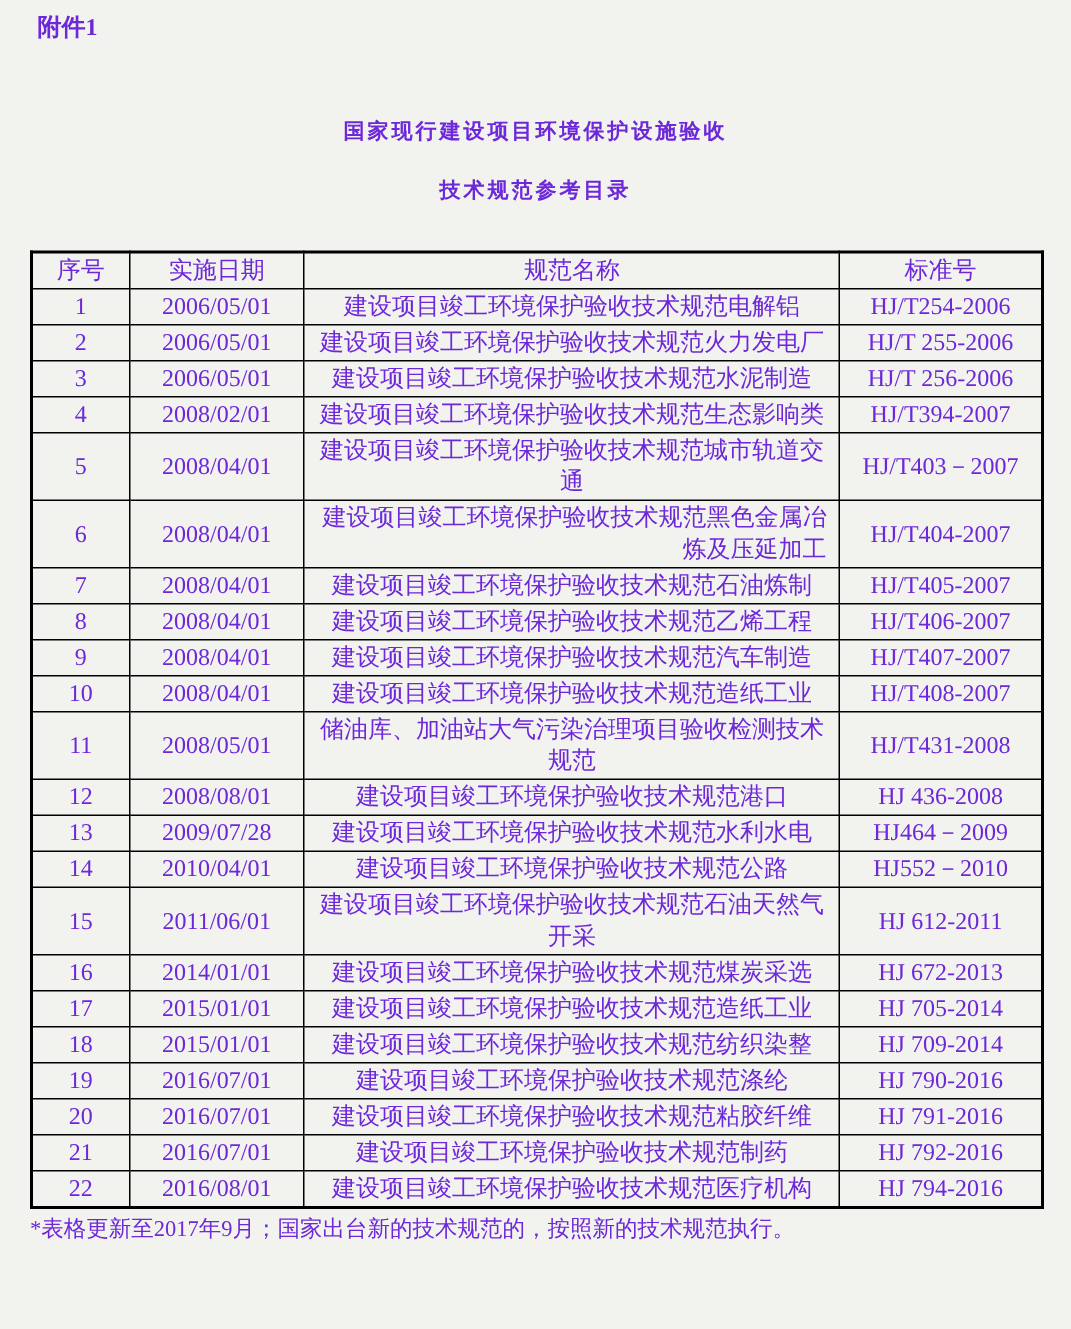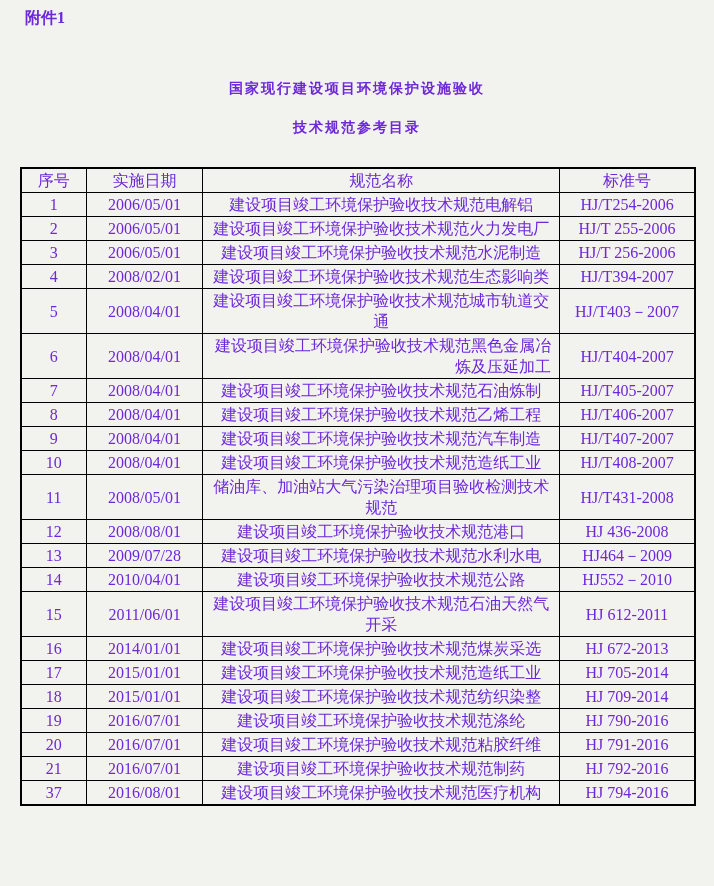--- a/index.html
+++ b/index.html
@@ -209,21 +209,22 @@
           <td class="cell-name">建设项目竣工环境保护验收技术规范粘胶纤维</td>
           <td>HJ 791-2016</td>
         </tr>
         <tr>
           <td>21</td>
           <td>2016/07/01</td>
           <td class="cell-name">建设项目竣工环境保护验收技术规范制药</td>
           <td>HJ 792-2016</td>
         </tr>
         <tr>
-          <td>37</td>
+          <td>22</td>
           <td>2016/08/01</td>
           <td class="cell-name">建设项目竣工环境保护验收技术规范医疗机构</td>
           <td>HJ 794-2016</td>
         </tr>
       </tbody>
   </table>
 
+  <div class="footnote">*表格更新至2017年9月；国家出台新的技术规范的，按照新的技术规范执行。</div>
 </div>
 
 </body></html>

